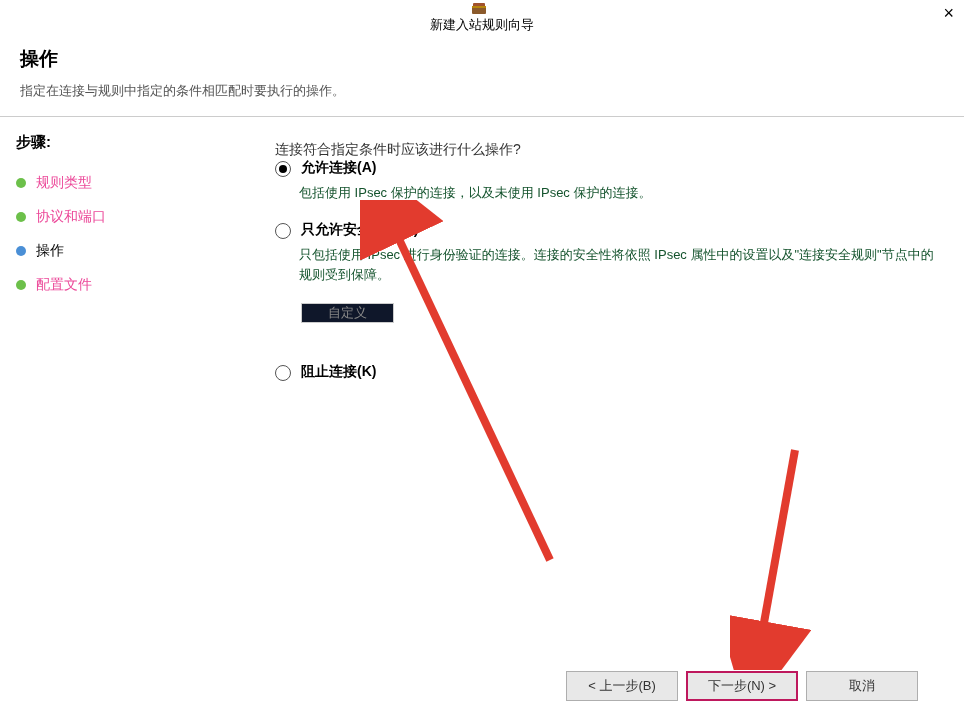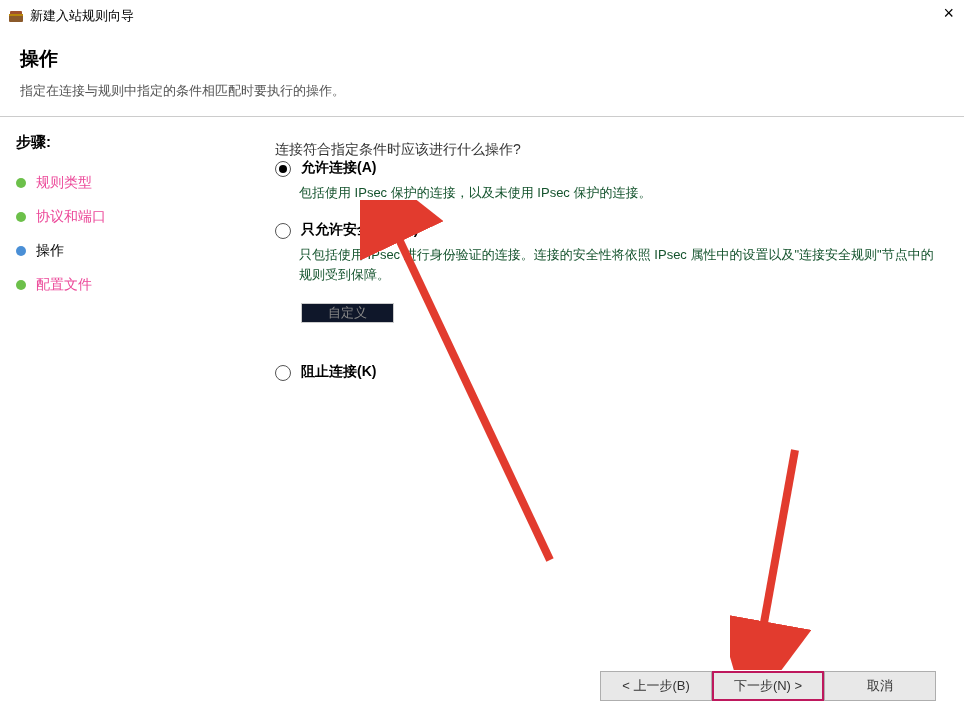--- a/index.html
+++ b/index.html
@@ -13,20 +13,21 @@
       overflow: hidden;
       position: relative;
     }
     .titlebar {
       height: 32px;
       display: flex;
       align-items: center;
       padding: 0 8px;
       background: #fff;
       position: relative;
+      flex-direction: column;
     }
     .app-icon {
       width: 16px;
       height: 16px;
       margin-right: 6px;
     }
     .title-text {
       font-size: 13px;
       color: #000;
     }
@@ -151,21 +152,22 @@
     }
     .footer {
       position: absolute;
       bottom: 0;
       left: 0;
       right: 0;
       height: 56px;
       display: flex;
       align-items: center;
       justify-content: flex-end;
-      padding: 0 28px 12px 0;
+      padding: 0 46px 12px 0;
+      gap: 8px;
     }
     .wiz-btn {
       min-width: 112px;
       height: 30px;
       background: #e8e8e8;
       border: 1px solid #aeaeae;
       font-size: 13px;
       color: #333;
       cursor: pointer;
       display: flex;

